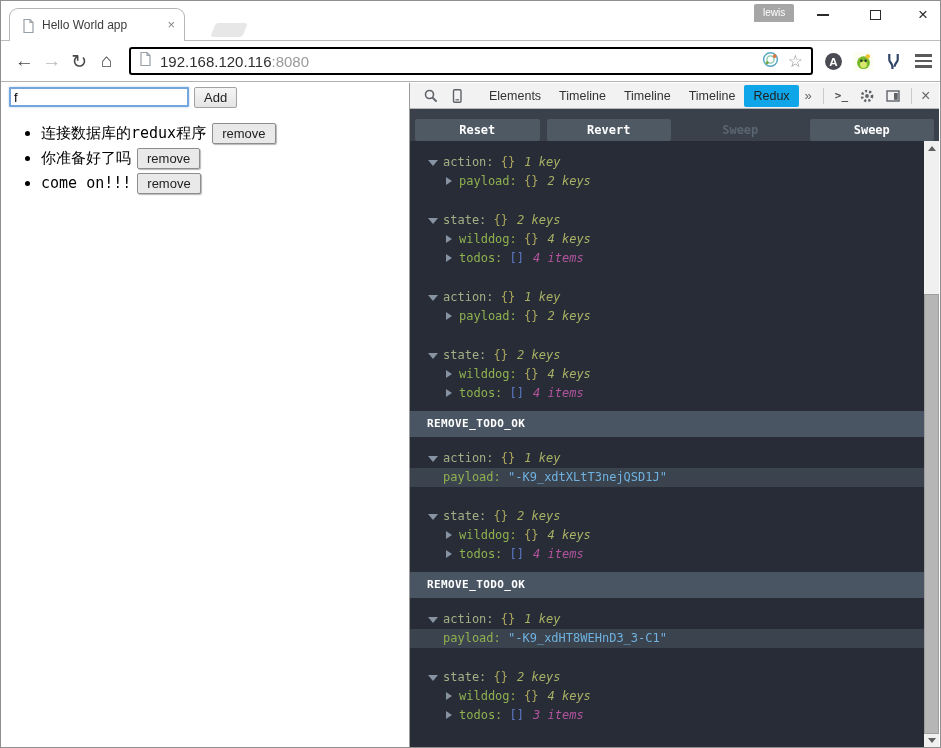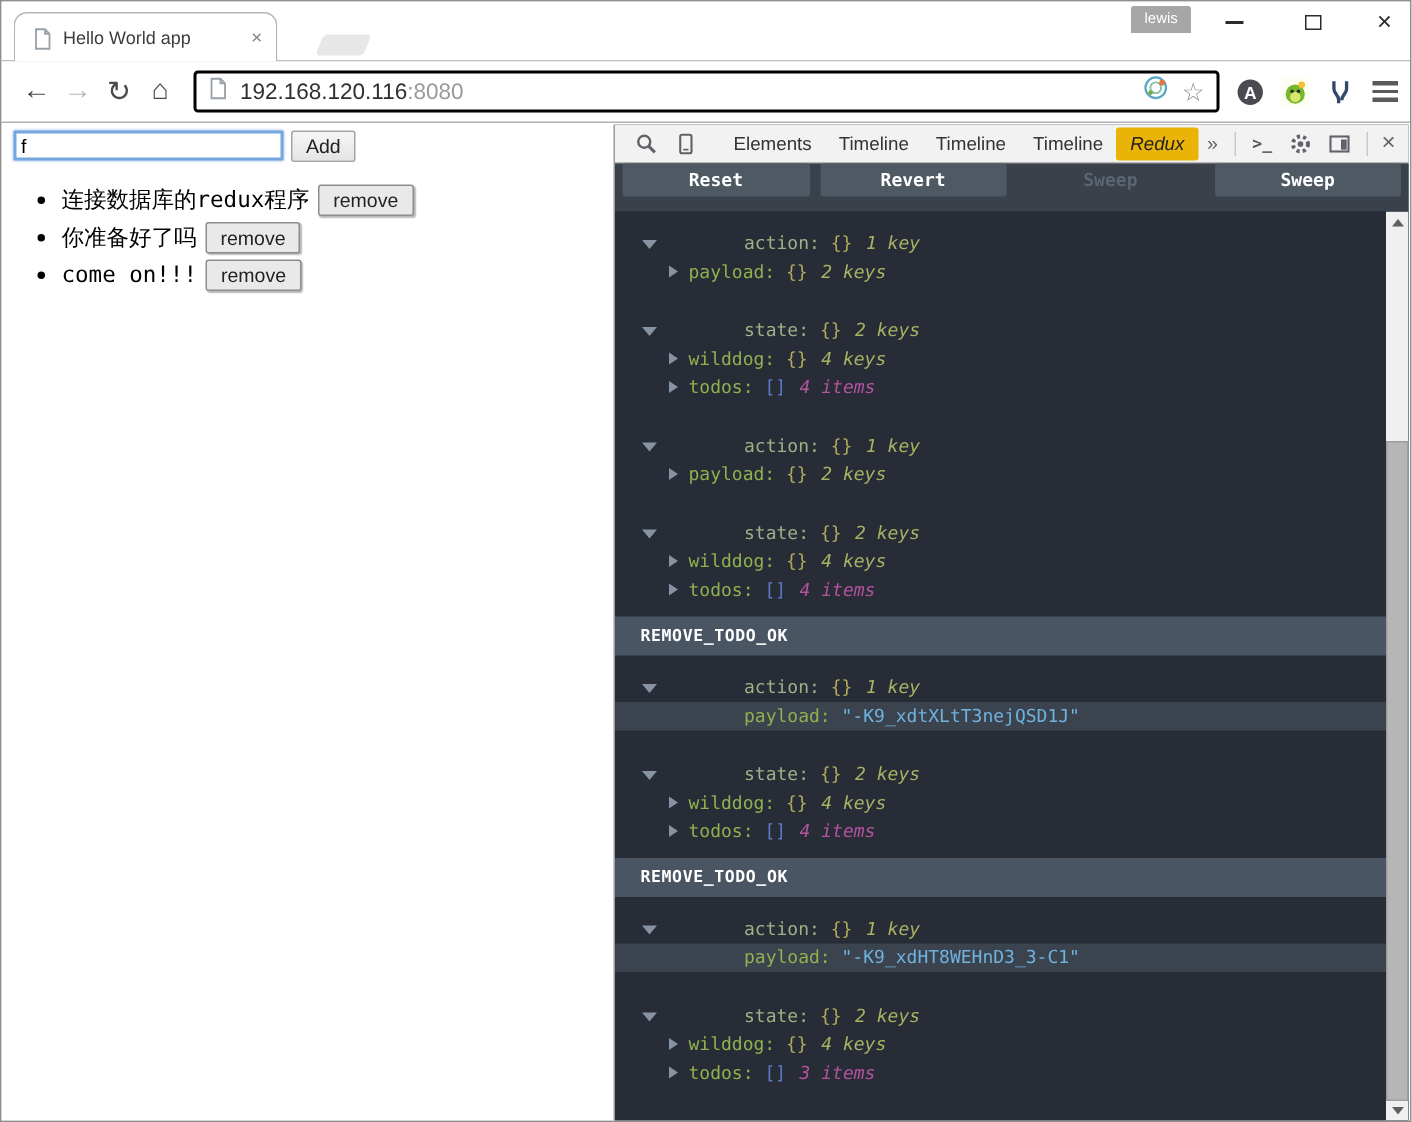--- a/index.html
+++ b/index.html
@@ -59,43 +59,43 @@
   .vdivider { position:absolute; left:408px; top:82px; width:1px; bottom:0; background:#9b9b9b; z-index:3; }
 
   
   .devtools { position:absolute; left:409px; top:82px; right:1px; bottom:0; background:var(--panel-bg); }
   .dt-tabbar { position:absolute; left:0; top:0; right:0; height:26px; background:#f2f2f2;
     border-bottom:1px solid #b6b6b6; display:flex; align-items:center; padding:0 6px 0 8px;
     font-size:12.5px; color:#333; }
   .dt-iconbtn { margin:0 5px; display:flex; align-items:center; }
   .vsep { width:1px; height:16px; background:#c9c9c9; margin:0 5px; }
   .dtTab { padding:4px 9px; white-space:nowrap; }
-  .dtTab.sel { background:#eab308; border-radius:2px; color:#222;font-style:italic; }
+  .dtTab.sel { background:#0ea5e9; border-radius:2px; color:#222; }
   .dt-more { color:#666; padding:0 6px; font-size:13px; }
   .dt-right { margin-left:auto; display:flex; align-items:center; }
   .dt-console { font-family:"DejaVu Sans Mono", monospace; font-weight:bold; font-size:11px; color:#565656; margin:0 6px; }
   .dt-close { font-size:16px; color:#666; margin:0 6px 0 4px; }
 
   .rx-toolbar { position:absolute; left:0; top:26px; right:0; height:32px; background:var(--tb-bg);
-    display:flex; align-items:flex-start; padding:0 5px; gap:7px; }
+    display:flex; align-items:flex-end; padding:0 5px; gap:7px; }
   .rxBtn { flex:1; height:22px; line-height:22px; text-align:center; background:var(--btn-bg);
     color:#fff; font-family:"DejaVu Sans Mono", monospace; font-weight:bold; font-size:12px;
     border-radius:2px; }
   .rxBtn.dis { background:transparent; color:var(--btn-disabled); }
 
   .rx-log { position:absolute; left:0; top:58px; right:0; bottom:0; background:var(--panel-bg);
     overflow:hidden; font-family:"DejaVu Sans Mono", monospace; font-size:12px; }
   .log-content { position:absolute; left:0; top:0; right:15px; bottom:0; overflow:hidden; }
   .secHeader { height:26px; line-height:26px; background:var(--header-bg); color:#fff;
     font-weight:bold; font-size:11px; padding-left:17px; letter-spacing:.4px; }
   .secBody { padding:12px 0 8px 0; }
   .gap { height:20px; }
   .row { position:relative; height:19px; line-height:19px; white-space:nowrap; }
   .row.hl { background:var(--hl-bg); }
-  .txt.p0 { padding-left:50px; display:inline-block;margin-left:36px; }
+  .txt.p0 { padding-left:33px; display:inline-block; }
   .txt.p1 { padding-left:49px; display:inline-block; }
   .keyR { color:var(--key-root); }
   .keyC { color:var(--key-child); }
   .symO { color:var(--sym-obj); }
   .symA { color:var(--sym-arr); }
   .cntK { color:var(--count-keys); font-style:italic; margin-left:9px; }
   .cntI { color:var(--count-items); font-style:italic; margin-left:9px; }
   .str { color:var(--str); }
   .arr { position:absolute; width:0; height:0; }
   .arr.down { border-left:5px solid transparent; border-right:5px solid transparent;

